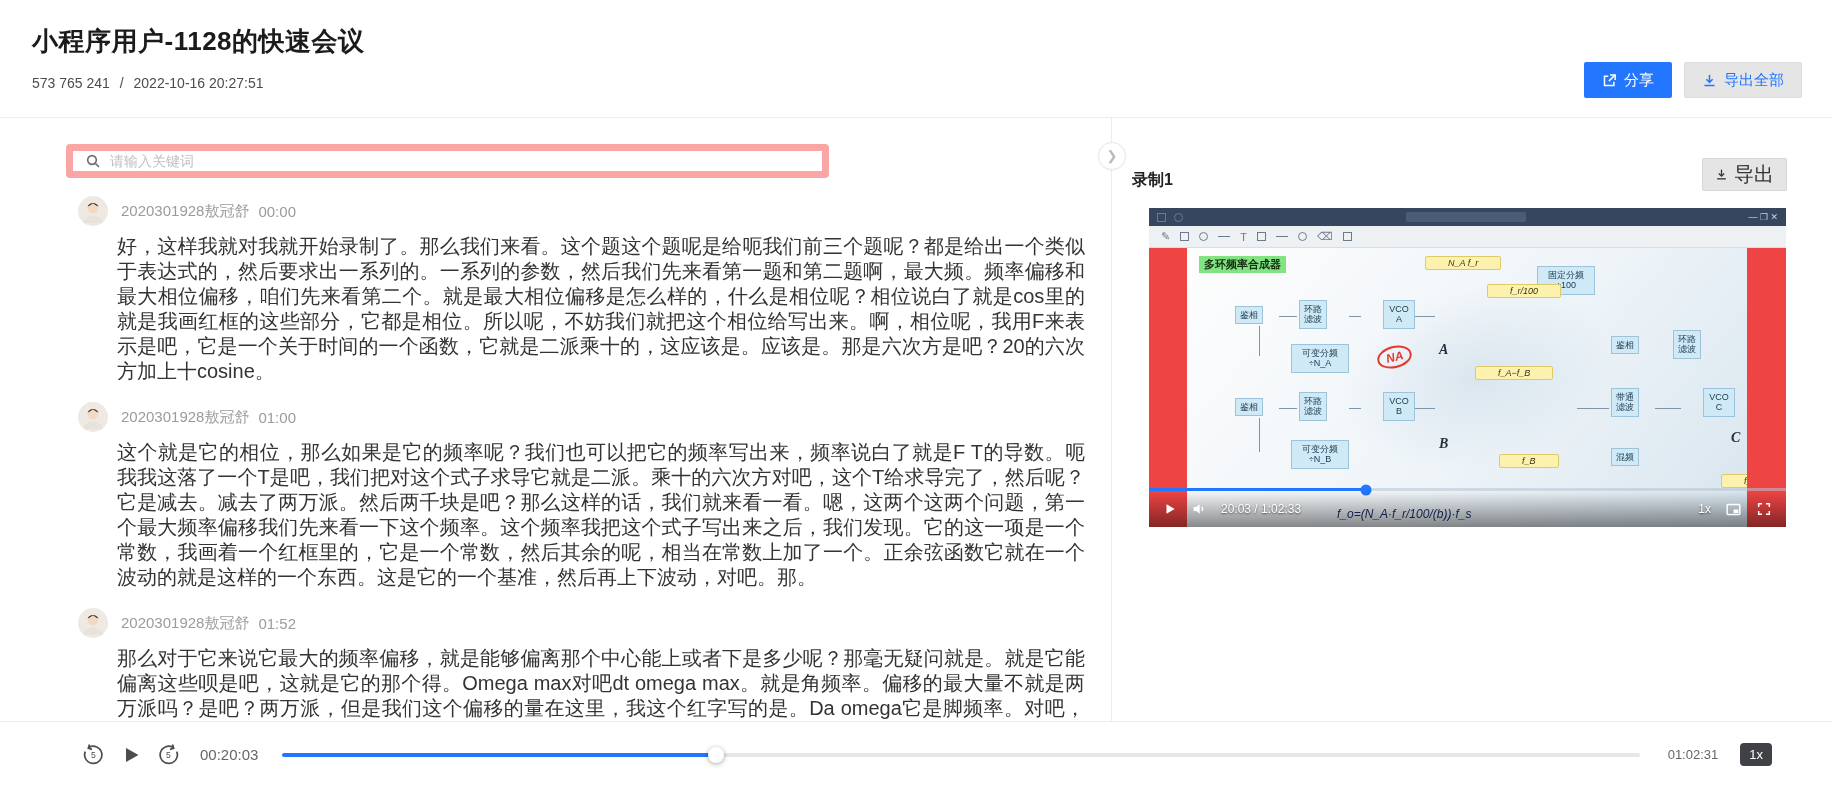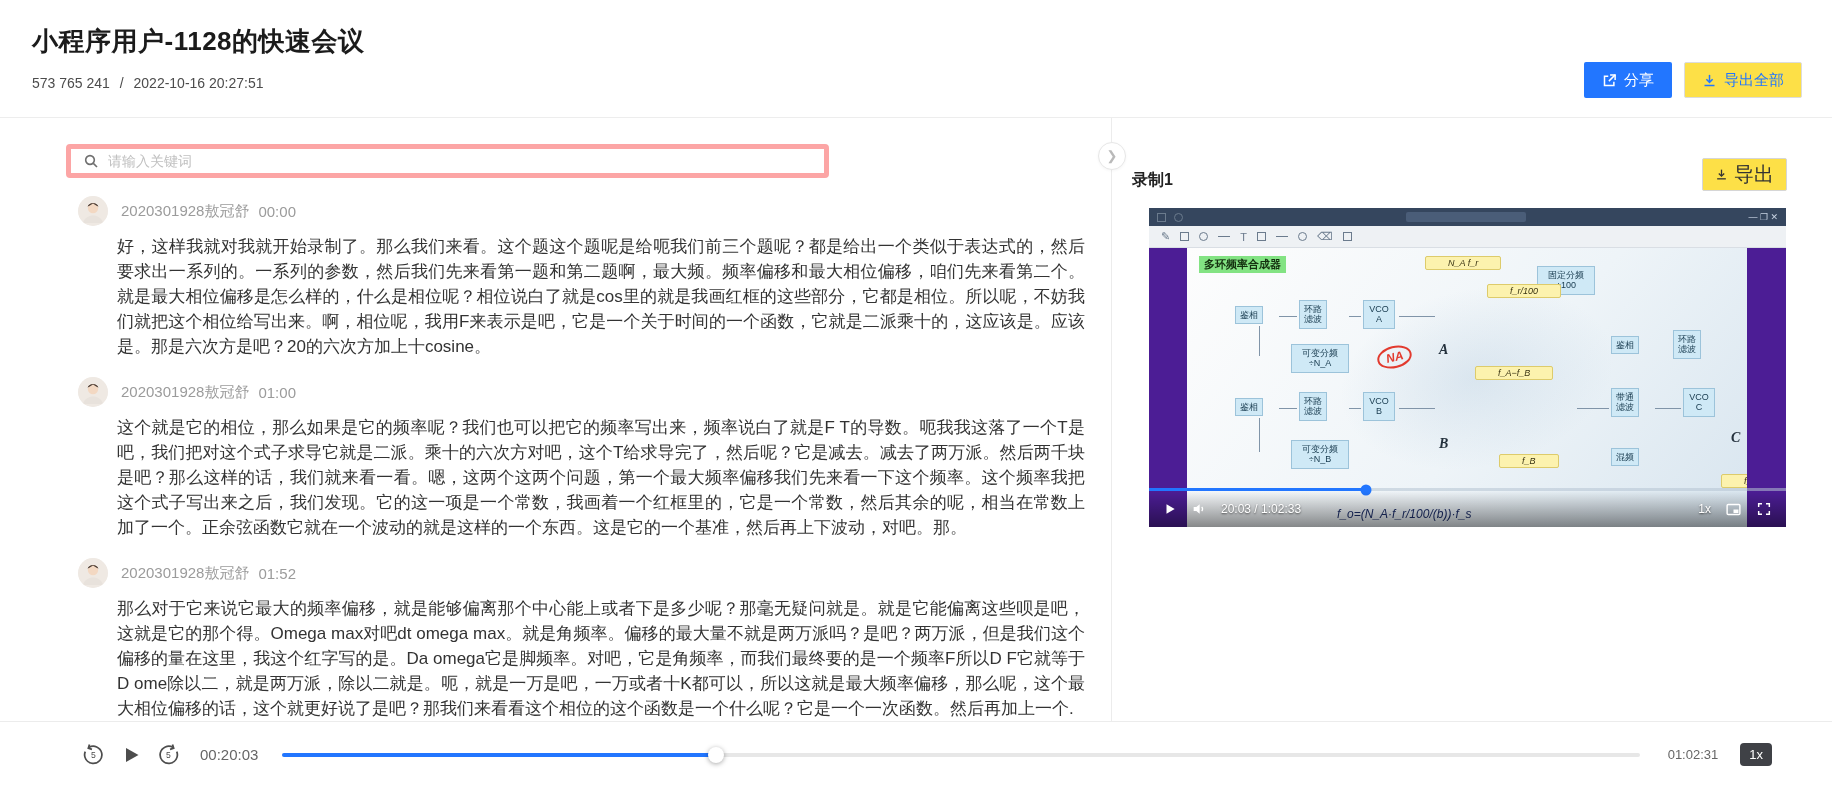--- a/index.html
+++ b/index.html
@@ -7,43 +7,43 @@
     font-family:"Liberation Sans","DejaVu Sans",sans-serif; color:#333; }
   .page { position:relative; width:1832px; height:787px; }
 
   
   .hdr { position:relative; padding:24px 32px 0 32px; height:117px; }
   .hdr h1 { font-size:26px; font-weight:700; color:#1b1b1b; letter-spacing:.5px; }
   .hdr .meta { margin-top:16px; font-size:14px; color:#4c4c4c; }
   .hdr .meta span { margin-right:6px; }
   .top-actions { position:absolute; top:62px; right:30px; display:flex; gap:12px; }
   .btn { display:inline-flex; align-items:center; gap:7px; height:36px; padding:0 17px;
-    border-radius:2px; font-size:15px; cursor:pointer; border:1px solid transparent; background:#fde047; }
+    border-radius:2px; font-size:15px; cursor:pointer; border:1px solid transparent; background:#e5e5e5; }
   .btn.primary { background:#2276ff; color:#fff; }
   .btn.ghost { border-color:#dcdcdc; color:#2276ff; }
   .btn.small { height:33px; padding:0 12px; font-size:20px; color:#333; border-color:#d6d6d6; gap:6px; }
   .btn svg { display:block; }
 
   
   .content { position:relative; display:flex; height:604px; border-top:1px solid #ededed; }
   .left-panel { width:1112px; height:100%; border-right:1px solid #ececec; overflow:hidden;
     padding:26px 0 0 66px; }
   .search-box { display:flex; align-items:center; width:763px; height:34px;
-    border:5px solid #fca5a5; border-radius:4px; padding:0 12px; gap:9px; background:#fff; }
+    border:7px solid #fca5a5; border-radius:4px; padding:0 12px; gap:9px; background:#fff; }
   .search-box input { border:none; outline:none; flex:1; font-size:14px; color:#333;
     font-family:inherit; }
   .search-box input::placeholder { color:#c0c0c0; }
 
   .entry { margin-top:18px; }
   .entry-head { display:flex; align-items:center; gap:13px; padding-left:12px; }
   .avatar { width:30px; height:30px; border-radius:50%; background:#f1ede9; overflow:hidden;
     display:inline-flex; align-items:center; justify-content:center; flex:none; }
   .speaker, .etime { font-size:15px; color:#9b9b9b; }
   .etime { margin-left:-4px; }
-  .etext { width:968px; margin:8px 0 0 51px; font-size:17px; line-height:25px; color:#333;
+  .etext { width:968px; margin:8px 0 0 51px; font-size:20px; line-height:25px; color:#333;
     text-align:justify; cursor:pointer; }
 
   .collapse-btn { position:absolute; left:1098px; top:24px; width:28px; height:28px;
     border-radius:50%; background:#fff; border:1px solid #e7e7e7; color:#b9b9b9;
     font-size:13px; line-height:26px; text-align:center; cursor:pointer; z-index:5;
     box-shadow:0 1px 3px rgba(0,0,0,.04); }
 
   
   .right-panel { position:relative; flex:1; height:100%; }
   .rec-title { position:absolute; left:20px; top:52px; font-size:16px; font-weight:600; color:#222; }
@@ -54,32 +54,32 @@
   .vtitlebar { height:18px; background:#35465e; display:flex; align-items:center;
     padding:0 8px; gap:8px; color:#c7d2e2; font-size:9px; flex:none; }
   .vtitlebar .pill { width:120px; height:10px; background:#4a5d78; border-radius:2px; margin:0 auto; }
   .vtoolbar { height:22px; background:#eef1f4; border-bottom:1px solid #d9dee4; flex:none;
     display:flex; align-items:center; gap:10px; padding:0 12px; color:#6b7b8d; font-size:11px; }
   .vtoolbar i { font-style:normal; display:inline-block; }
   .tool-sq { width:9px; height:9px; border:1px solid #6b7b8d; }
   .tool-ci { width:9px; height:9px; border:1px solid #6b7b8d; border-radius:50%; }
   .tool-ln { width:12px; height:1px; background:#6b7b8d; }
 
-  .stage { position:relative; flex:1; background:#4c1d95; }
+  .stage { position:relative; flex:1; background:#ef4444; }
   .slide { position:absolute; left:38px; top:0; width:560px; height:100%;
     background:linear-gradient(130deg,#fdfdfd 0%,#eef4f8 55%,#d8e5ef 100%); overflow:hidden; }
   .wmark { position:absolute; left:150px; top:40px; width:280px; height:180px;
     background:radial-gradient(ellipse at center, rgba(140,175,205,.22), rgba(140,175,205,0) 70%);
     transform:rotate(-12deg); }
   .slide-title { position:absolute; left:12px; top:8px; font-size:11px; font-weight:700;
     color:#14310f; background:#83e383; padding:1px 5px; }
   .blk { position:absolute; background:#cfe9f6; border:1px solid #9cc3da; color:#173a4e;
     font-size:9px; line-height:1.15; padding:3px 4px; text-align:center; }
   .blk.sm { width:28px; }
-  .blk.vco { width:32px; }
+  .blk.vco { width:32px;margin-left:20px; }
   .blk.wide { width:58px; }
   .tag { position:absolute; background:#fcf2ae; border:1px solid #ddcb6b; color:#3a3413;
     font-size:9px; font-style:italic; padding:1px 22px; border-radius:2px; }
   .letter { position:absolute; font-family:"Liberation Serif","DejaVu Serif",serif;
     font-style:italic; font-weight:700; font-size:14px; color:#24313d; }
   .scribble { position:absolute; color:#e23a2e; border:2px solid #e23a2e; border-radius:50%;
     font-size:12px; font-style:italic; font-weight:700; padding:2px 7px; transform:rotate(-14deg); }
   .formula { position:absolute; left:150px; bottom:6px; font-size:12px; font-style:italic;
     color:#1d2f6b; white-space:nowrap; }
   .lines div { position:absolute; background:#8094a8; }

